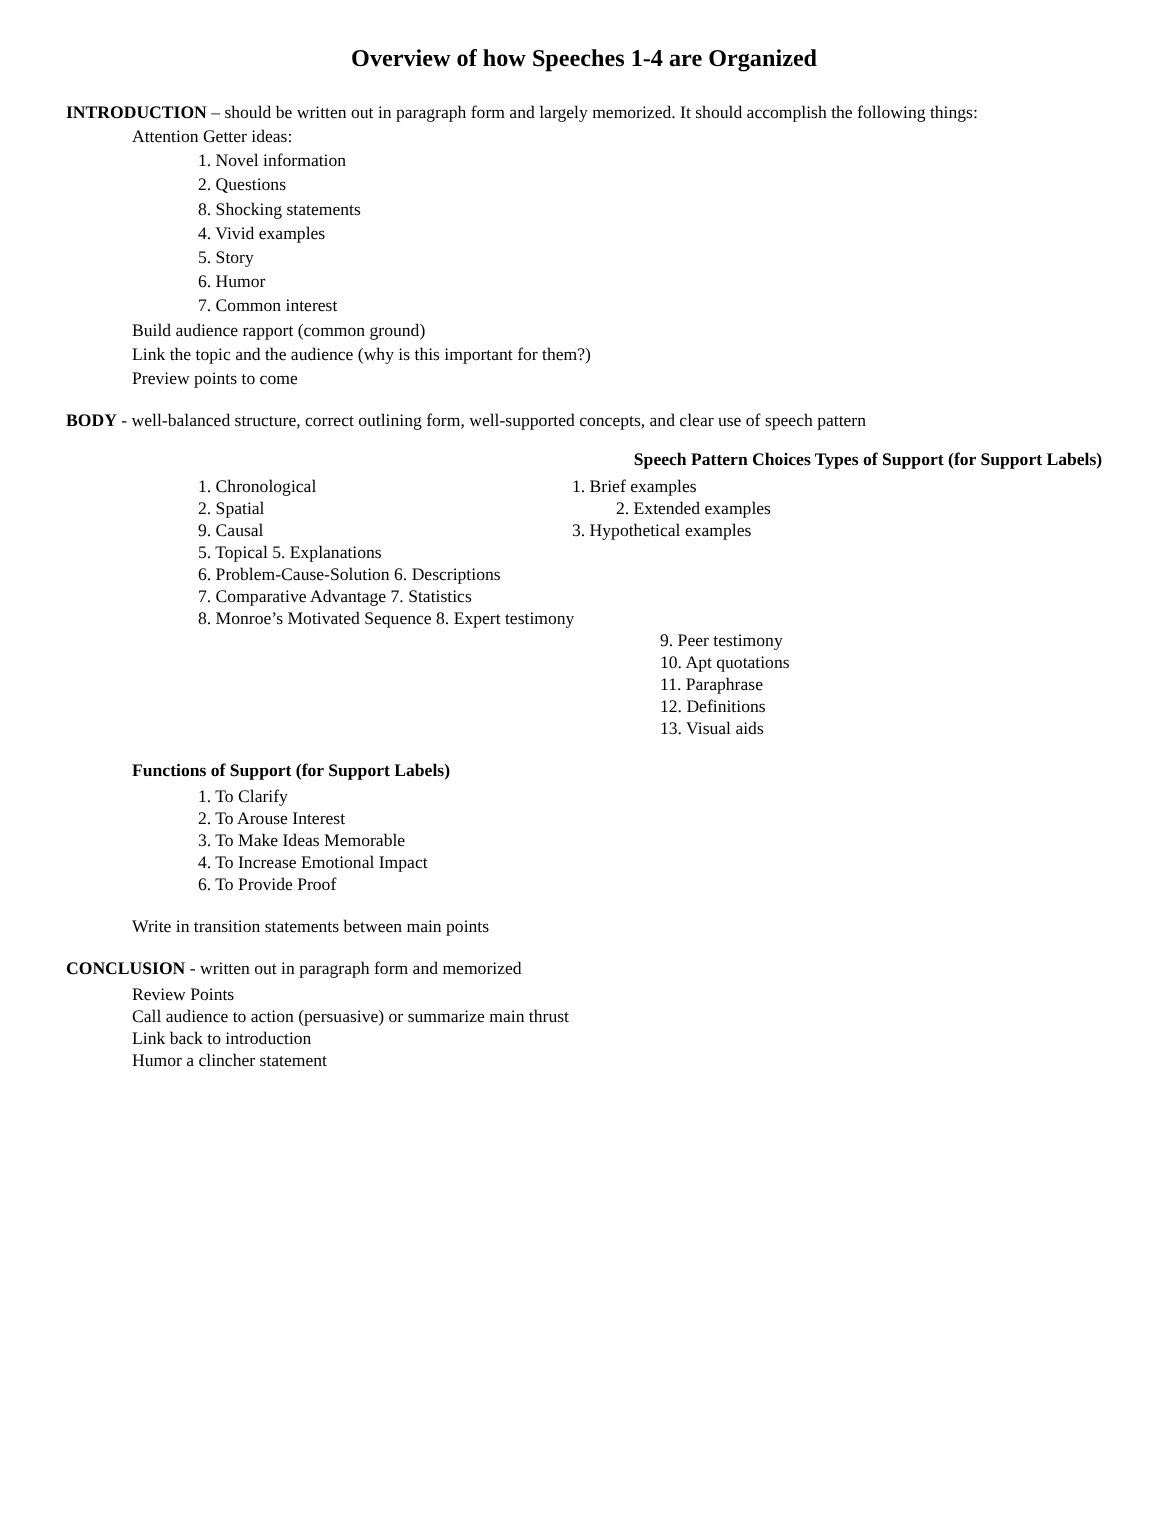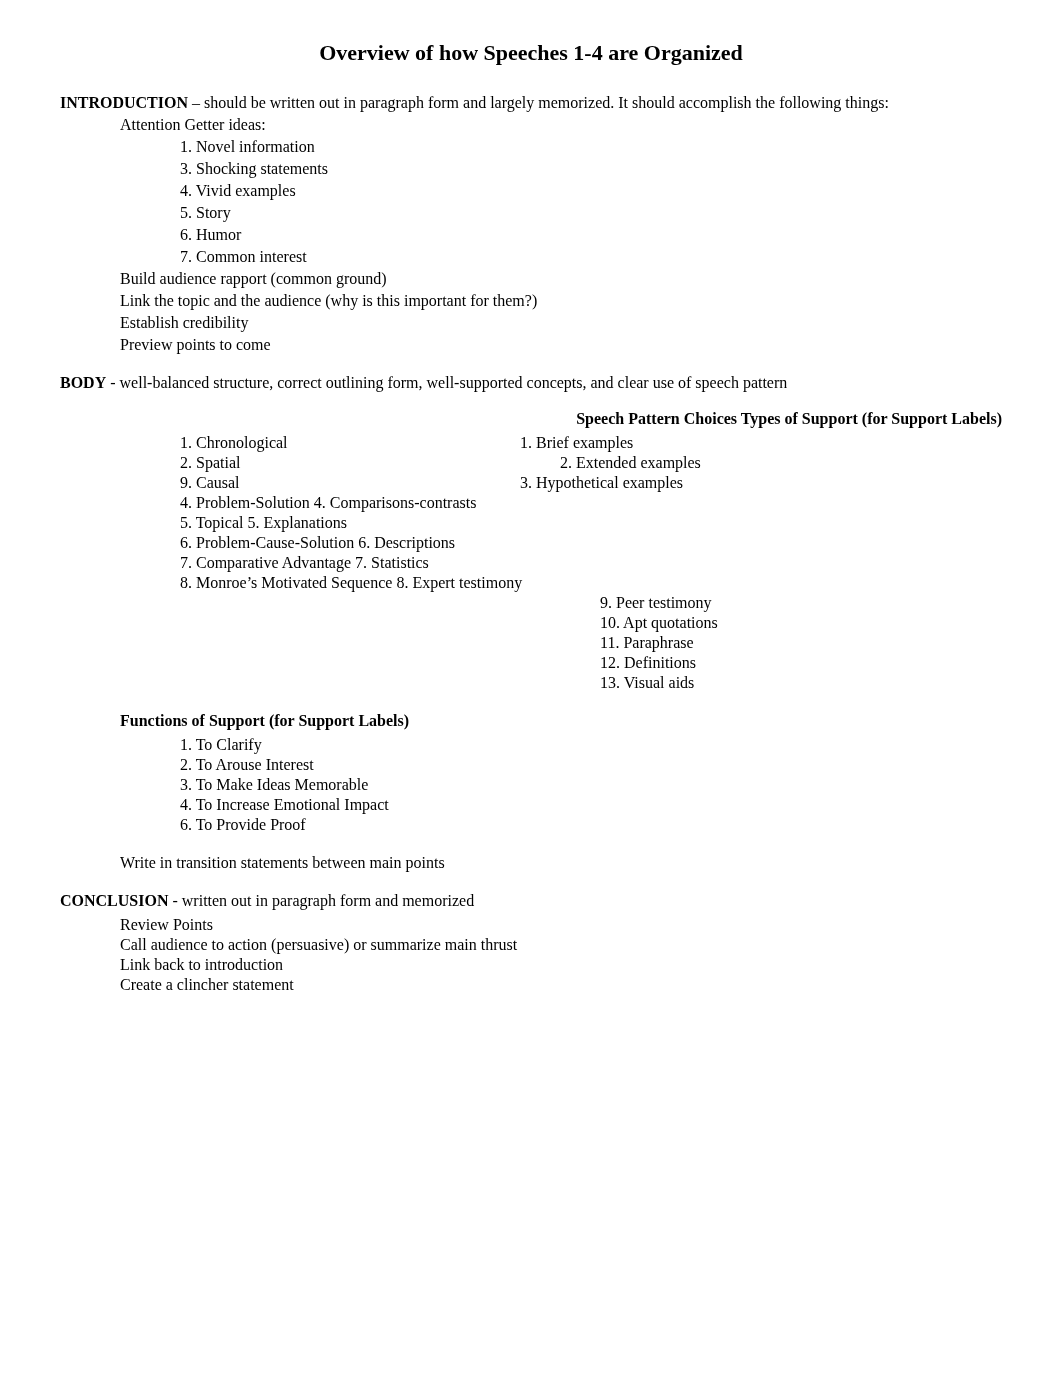--- a/index.html
+++ b/index.html
@@ -78,28 +78,28 @@
 <body>
 
 <div class="page-title">Overview of how Speeches 1-4 are Organized</div>
 
 <div class="intro-block">
   <div class="intro-line">
     <span class="bold">INTRODUCTION</span><span> – should be written out in paragraph form and largely memorized. It should accomplish the following things:</span>
   </div>
   <div class="indent-1 intro-line">Attention Getter ideas:</div>
   <div class="indent-2 intro-line">1. Novel information</div>
-  <div class="indent-2 intro-line">3. Shocking statements</div>
+  <div class="indent-2 intro-line">2. Questions</div>
+  <div class="indent-2 intro-line">8. Shocking statements</div>
   <div class="indent-2 intro-line">4. Vivid examples</div>
   <div class="indent-2 intro-line">5. Story</div>
   <div class="indent-2 intro-line">6. Humor</div>
   <div class="indent-2 intro-line">7. Common interest</div>
   <div class="indent-1 intro-line">Build audience rapport (common ground)</div>
   <div class="indent-1 intro-line">Link the topic and the audience (why is this important for them?)</div>
-  <div class="indent-1 intro-line">Establish credibility</div>
   <div class="indent-1 intro-line">Preview points to come</div>
 </div>
 
 <div class="body-block">
   <div style="margin-bottom: 18px;">
     <span class="bold">BODY</span><span> - well-balanced structure, correct outlining form, well-supported concepts, and clear use of speech pattern</span>
   </div>
 
   <div class="speech-pattern-section">
     <div class="speech-pattern-heading">Speech Pattern Choices Types of Support (for Support Labels)</div>
@@ -110,21 +110,20 @@
     </div>
     <div style="display: flex; margin-left: 60px; margin-bottom: 2px; gap: 40px;">
       <div style="min-width: 340px;">2. Spatial</div>
       <div>2. Extended examples</div>
     </div>
     <div style="display: flex; margin-left: 60px; margin-bottom: 2px;">
       <div style="min-width: 340px;">9. Causal</div>
       <div>3. Hypothetical examples</div>
     </div>
 
-    <div style="margin-left: 60px; margin-bottom: 2px;">4. Problem-Solution 4. Comparisons-contrasts</div>
     <div style="margin-left: 60px; margin-bottom: 2px;">5. Topical 5. Explanations</div>
     <div style="margin-left: 60px; margin-bottom: 2px;">6. Problem-Cause-Solution 6. Descriptions</div>
     <div style="margin-left: 60px; margin-bottom: 2px;">7. Comparative Advantage 7. Statistics</div>
     <div style="margin-left: 60px; margin-bottom: 2px;">8. Monroe’s Motivated Sequence 8. Expert testimony</div>
 
     <div style="margin-left: 480px; margin-bottom: 2px;">9. Peer testimony</div>
     <div style="margin-left: 480px; margin-bottom: 2px;">10. Apt quotations</div>
     <div style="margin-left: 480px; margin-bottom: 2px;">11. Paraphrase</div>
     <div style="margin-left: 480px; margin-bottom: 2px;">12. Definitions</div>
     <div style="margin-left: 480px; margin-bottom: 14px;">13. Visual aids</div>
@@ -142,14 +141,14 @@
   <div class="transition-line">Write in transition statements between main points</div>
 </div>
 
 <div>
   <div class="conclusion-block">
     <span class="bold">CONCLUSION</span><span> - written out in paragraph form and memorized</span>
   </div>
   <div class="conclusion-indent">Review Points</div>
   <div class="conclusion-indent">Call audience to action (persuasive) or summarize main thrust</div>
   <div class="conclusion-indent">Link back to introduction</div>
-  <div class="conclusion-indent">Create a clincher statement</div>
+  <div class="conclusion-indent">Humor a clincher statement</div>
 </div>
 
 </body></html>

